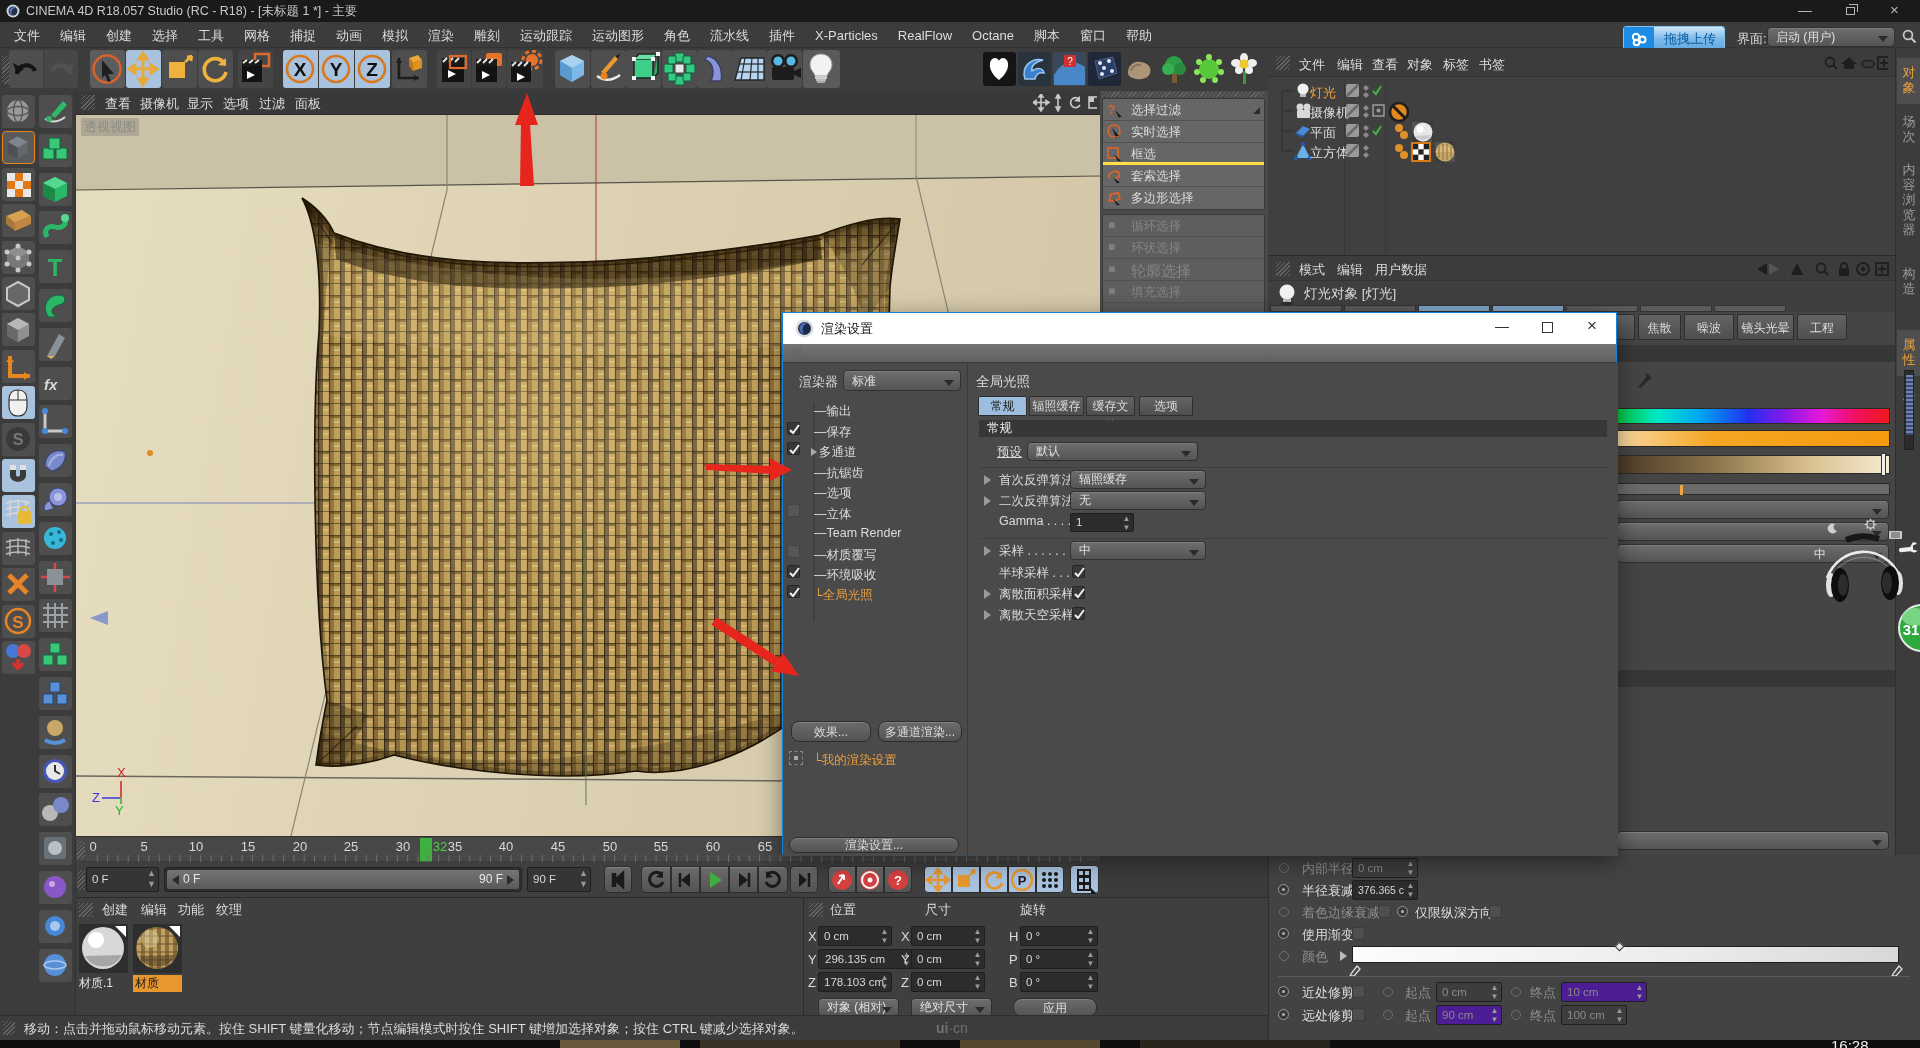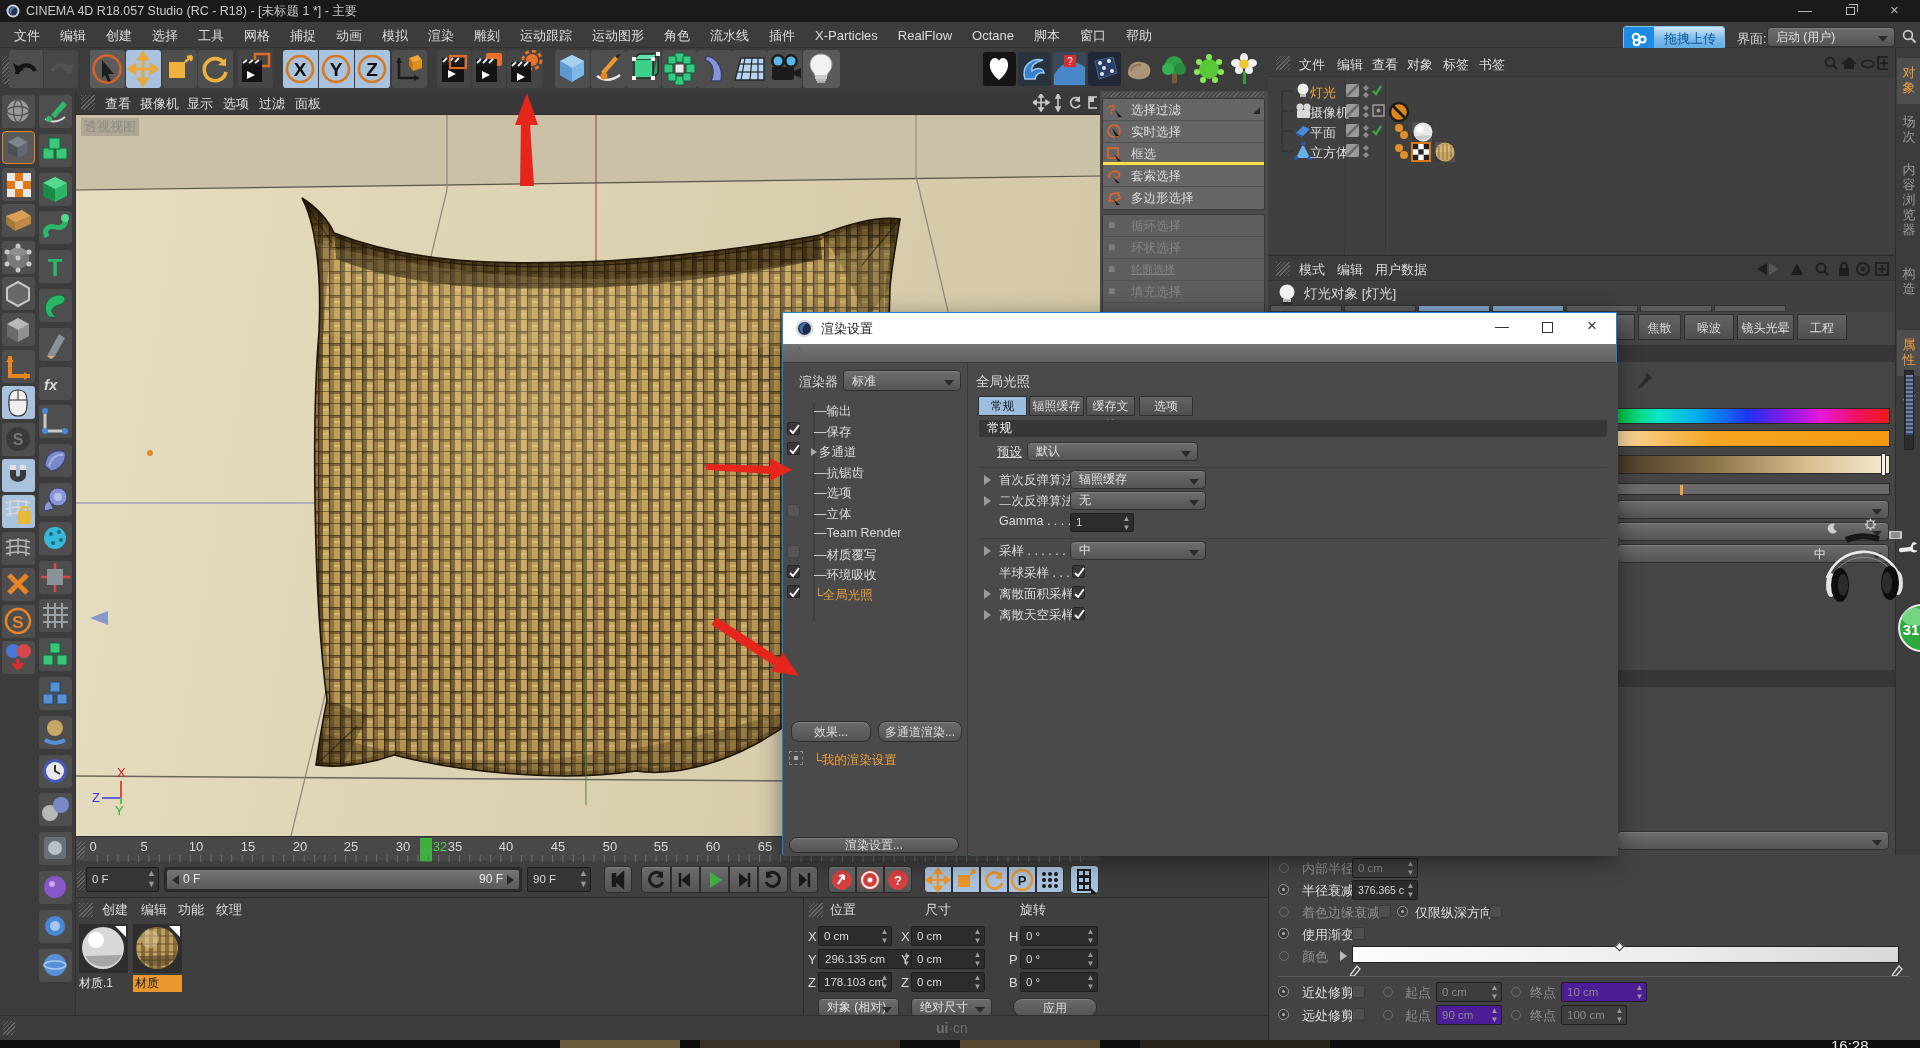--- a/index.html
+++ b/index.html
@@ -712,21 +712,21 @@
     <div class="abs txt dim" style="left:0;top:0;width:100%;height:22px;border-bottom:1px solid #515151;">
           <span style="position:absolute;left:5px;top:3px;font-size:12px;color:#7e7e7e;">■</span>
           <span style="position:absolute;left:28px;top:3px;font-size:12.5px;color:#848484;">循环选择</span>
         </div>
     <div class="abs txt dim" style="left:0;top:22px;width:100%;height:22px;border-bottom:1px solid #515151;">
           <span style="position:absolute;left:5px;top:3px;font-size:12px;color:#7e7e7e;">■</span>
           <span style="position:absolute;left:28px;top:3px;font-size:12.5px;color:#848484;">环状选择</span>
         </div>
     <div class="abs txt dim" style="left:0;top:44px;width:100%;height:22px;border-bottom:1px solid #515151;">
           <span style="position:absolute;left:5px;top:3px;font-size:12px;color:#7e7e7e;">■</span>
-          <span style="position:absolute;left:28px;top:3px;font-size:11px;color:#848484;text-decoration:underline;">轮廓选择</span>
+          <span style="position:absolute;left:28px;top:3px;font-size:15px;color:#848484;">轮廓选择</span>
         </div>
     <div class="abs txt dim" style="left:0;top:66px;width:100%;height:22px;border-bottom:1px solid #515151;">
           <span style="position:absolute;left:5px;top:3px;font-size:12px;color:#7e7e7e;">■</span>
           <span style="position:absolute;left:28px;top:3px;font-size:12.5px;color:#848484;">填充选择</span>
         </div>
     <div class="abs" style="left:0;top:88px;width:100%;height:10px;background:#5a5a5a;"></div>
   </div>
 </div>
 
 <div id="om" class="abs" style="left:1268px;top:48px;width:627px;height:207px;background:#404040;">
@@ -1234,20 +1234,21 @@
       <div class="fld" style="left:216px;top:51px;width:78px;height:20px;line-height:18px;">0 °<span class="sp">▲<br>▼</span></div>
   <span class="txt" style="position:absolute;left:205px;top:77px;">B</span>
       <div class="fld" style="left:216px;top:74px;width:78px;height:20px;line-height:18px;">0 °<span class="sp">▲<br>▼</span></div>
   <div class="dd" style="left:14px;top:100px;width:81px;height:19px;">对象 (相对)<i class="ar"></i></div>
   <div class="dd" style="left:107px;top:100px;width:81px;height:19px;">绝对尺寸<i class="ar"></i></div>
   <div class="btn" style="left:209px;top:100px;width:84px;height:19px;line-height:18px;border-radius:9px;">应用</div>
 </div>
 
 <div class="abs" style="left:0;top:1015px;width:1268px;height:25px;background:#3c3c3c;border-top:1px solid #2e2e2e;">
   <div class="grip" style="left:3px;top:5px;width:12px;height:14px;"></div>
+  <span class="txt" style="position:absolute;left:24px;top:4px;font-size:13px;">移动：点击并拖动鼠标移动元素。按住 SHIFT 键量化移动；节点编辑模式时按住 SHIFT 键增加选择对象；按住 CTRL 键减少选择对象。</span>
   <span style="position:absolute;left:936px;top:4px;color:#6f6f6f;font-size:14px;font-weight:bold;">ui<span style="font-weight:normal">·cn</span></span>
 </div>
 
 <div class="abs" style="left:0;top:1040px;width:1920px;height:8px;background:#0e0e0e;">
   <div class="abs" style="left:560px;top:0;width:120px;height:8px;background:#6a5a3c;"></div>
   <div class="abs" style="left:700px;top:0;width:200px;height:8px;background:#3a3226;"></div>
   <div class="abs" style="left:960px;top:0;width:140px;height:8px;background:#55482f;"></div>
   <div class="abs" style="left:1140px;top:0;width:190px;height:8px;background:#2a251c;"></div>
   <span style="position:absolute;left:1831px;top:-3px;color:#f0f0f0;font-size:15px;">16:28</span>
 </div>

